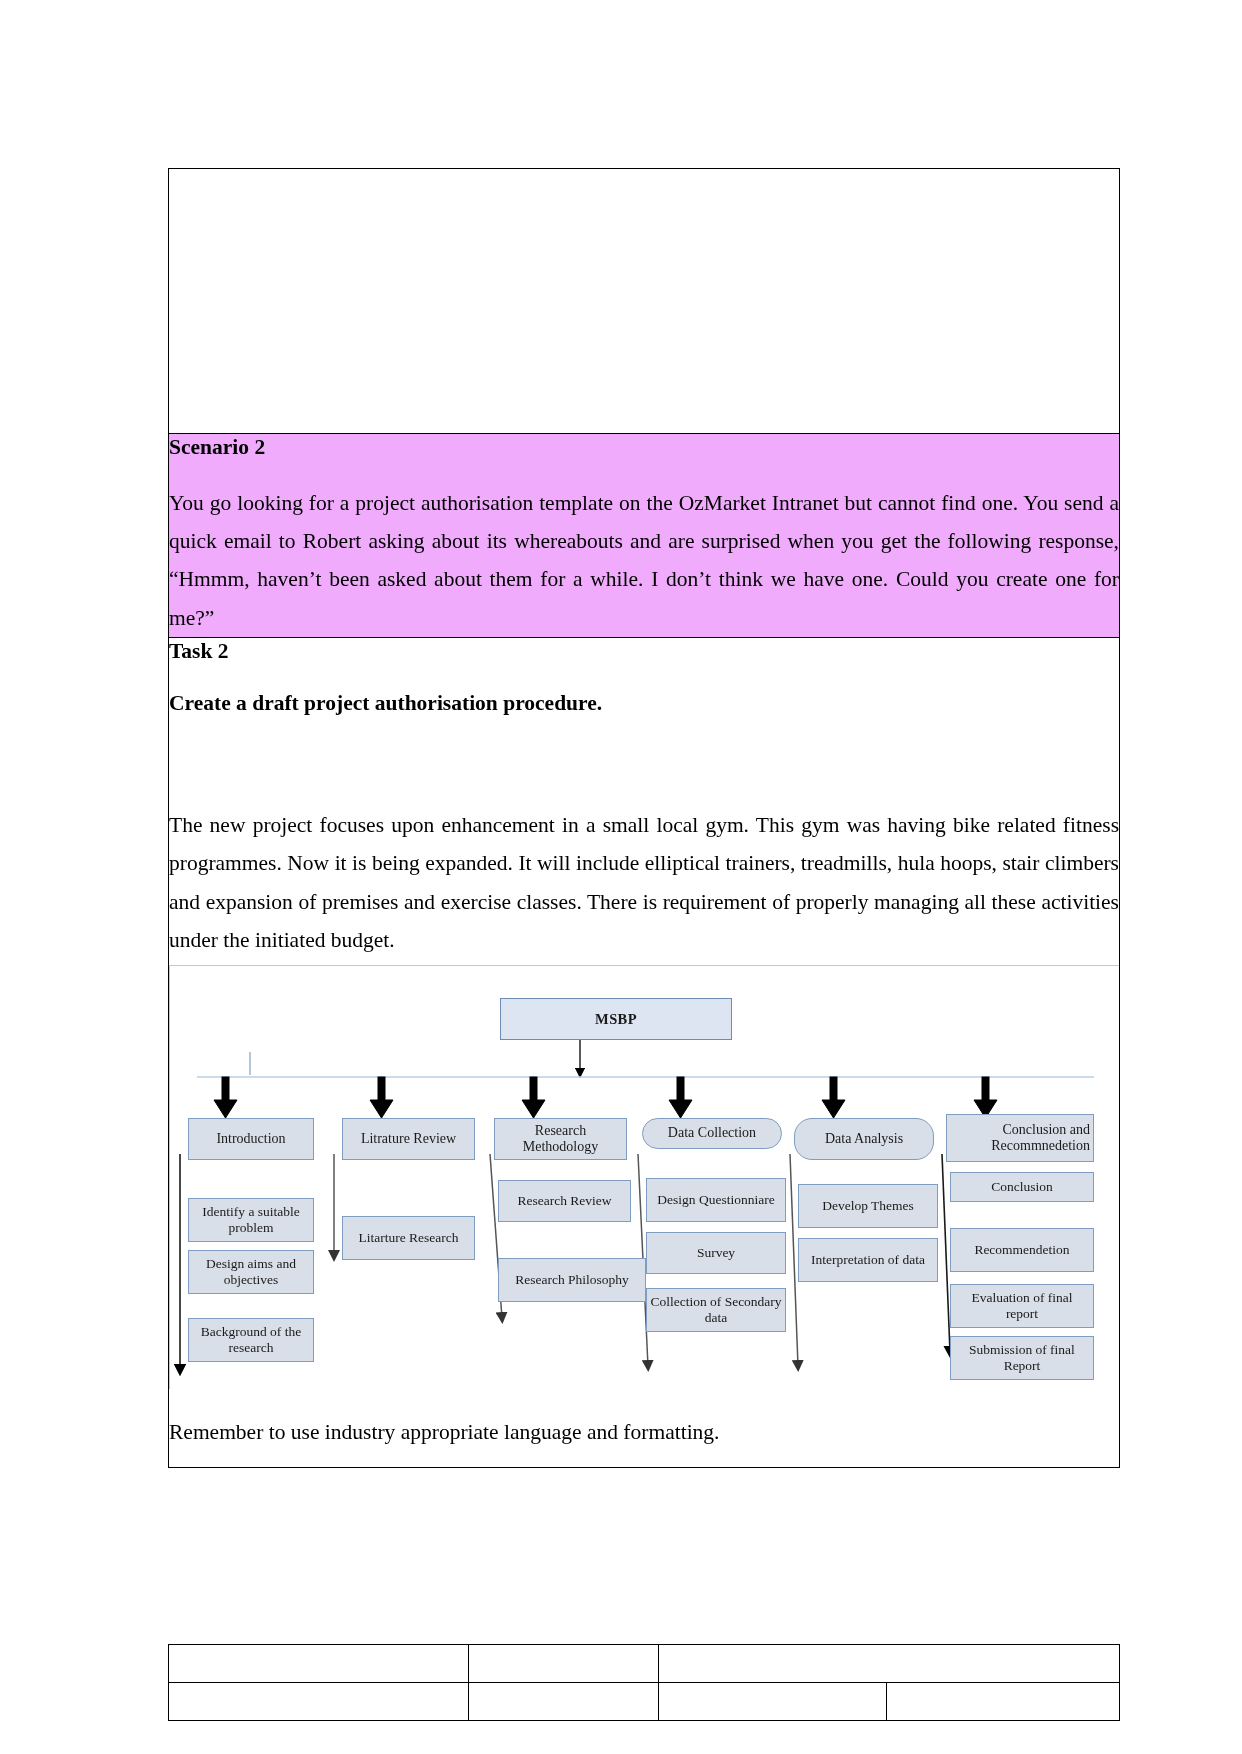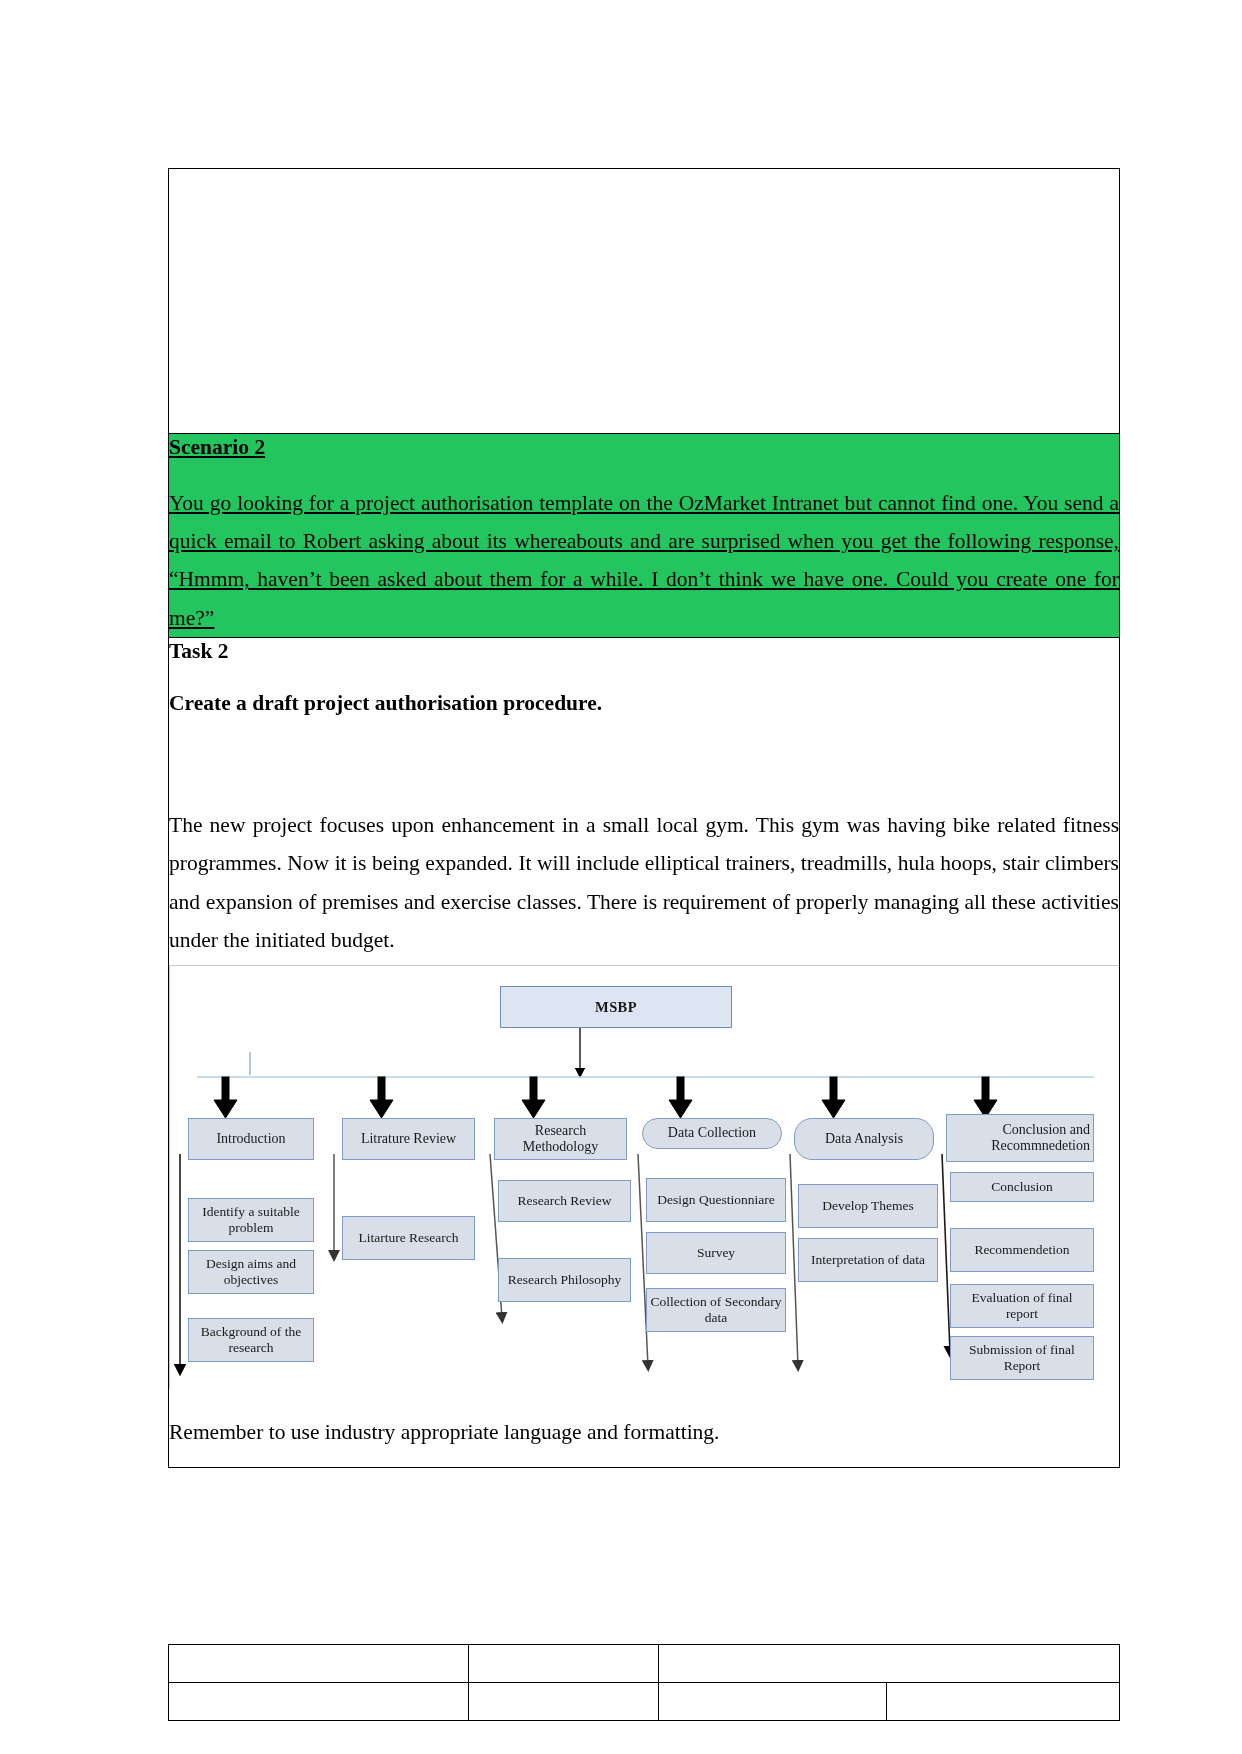--- a/index.html
+++ b/index.html
@@ -24,23 +24,22 @@
   }
   .main-table td {
     border: 1.6px solid #000000;
     padding: 0;
     vertical-align: top;
   }
 
   .cell-empty { height: 265px; }
 
   .cell-scenario {
-    background: #22c55e;
+    background: #f0abfc;
     padding: 22px 14px 26px 14px;
-    text-decoration: underline;
   }
   .cell-task {
     background: #ffffff;
     padding: 22px 14px 10px 14px;
   }
 
   .hd {
     font-size: 21.5px;
     font-weight: bold;
     color: #000;
@@ -173,33 +172,33 @@
             </g>
 
             <line x1="10" y1="188" x2="10" y2="404" stroke="#1a1a1a" stroke-width="1.6" marker-end="url(#thinArrow)"></line>
             <line x1="164" y1="188" x2="164" y2="290" stroke="#555" stroke-width="1.5" marker-end="url(#thinArrowGrey)"></line>
             <line x1="320" y1="188" x2="332" y2="352" stroke="#555" stroke-width="1.5" marker-end="url(#thinArrowGrey)"></line>
             <line x1="468" y1="188" x2="478" y2="400" stroke="#555" stroke-width="1.5" marker-end="url(#thinArrowGrey)"></line>
             <line x1="620" y1="188" x2="628" y2="400" stroke="#555" stroke-width="1.5" marker-end="url(#thinArrowGrey)"></line>
             <line x1="772" y1="188" x2="780" y2="386" stroke="#1a1a1a" stroke-width="1.6" marker-end="url(#thinArrow)"></line>
           </svg>
 
-          <div class="node root" style="left:330px;  top:20px;  width:232px; height:42px;">MSBP</div>
+          <div class="node root" style="left:330px;  top:32px;  width:232px; height:42px;">MSBP</div>
 
           <div class="node l1" style="left:18px;  top:152px; width:126px; height:42px;">Introduction</div>
           <div class="node" style="left:18px;  top:232px; width:126px; height:44px;">Identify a suitable problem</div>
           <div class="node" style="left:18px;  top:284px; width:126px; height:44px;">Design aims and objectives</div>
           <div class="node" style="left:18px;  top:352px; width:126px; height:44px;">Background of the research</div>
 
           <div class="node l1" style="left:172px; top:152px; width:133px; height:42px;">Litrature Review</div>
           <div class="node" style="left:172px; top:250px; width:133px; height:44px;">Litarture Research</div>
 
           <div class="node l1" style="left:324px; top:152px; width:133px; height:42px;">Research Methodology</div>
           <div class="node" style="left:328px; top:214px; width:133px; height:42px;">Research Review</div>
-          <div class="node" style="left:328px; top:292px; width:133px; height:44px;">Research Philosophy</div>
+          <div class="node" style="left:328px; top:292px; width:148px; height:44px;">Research Philosophy</div>
 
           <div class="node l1" style="left:472px; top:152px; width:140px; height:31px;border-radius:21px;">Data Collection</div>
           <div class="node" style="left:476px; top:212px; width:140px; height:44px;">Design Questionniare</div>
           <div class="node" style="left:476px; top:266px; width:140px; height:42px;">Survey</div>
           <div class="node" style="left:476px; top:322px; width:140px; height:44px;">Collection of Secondary data</div>
 
           <div class="node l1" style="left:624px; top:152px; width:140px; height:42px;border-radius:18px;">Data Analysis</div>
           <div class="node" style="left:628px; top:218px; width:140px; height:44px;">Develop Themes</div>
           <div class="node" style="left:628px; top:272px; width:140px; height:44px;">Interpretation of data</div>
 

